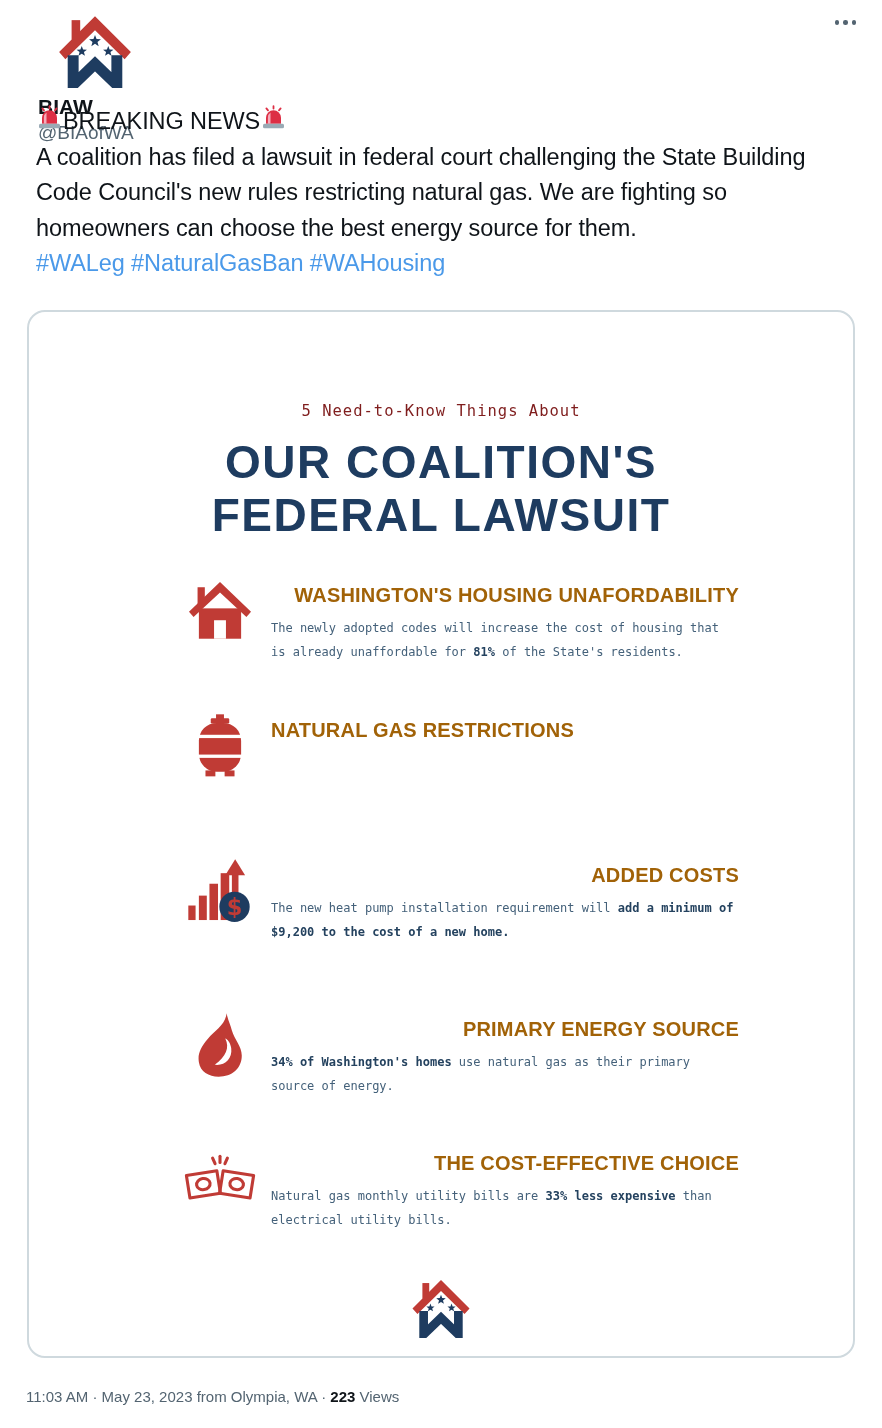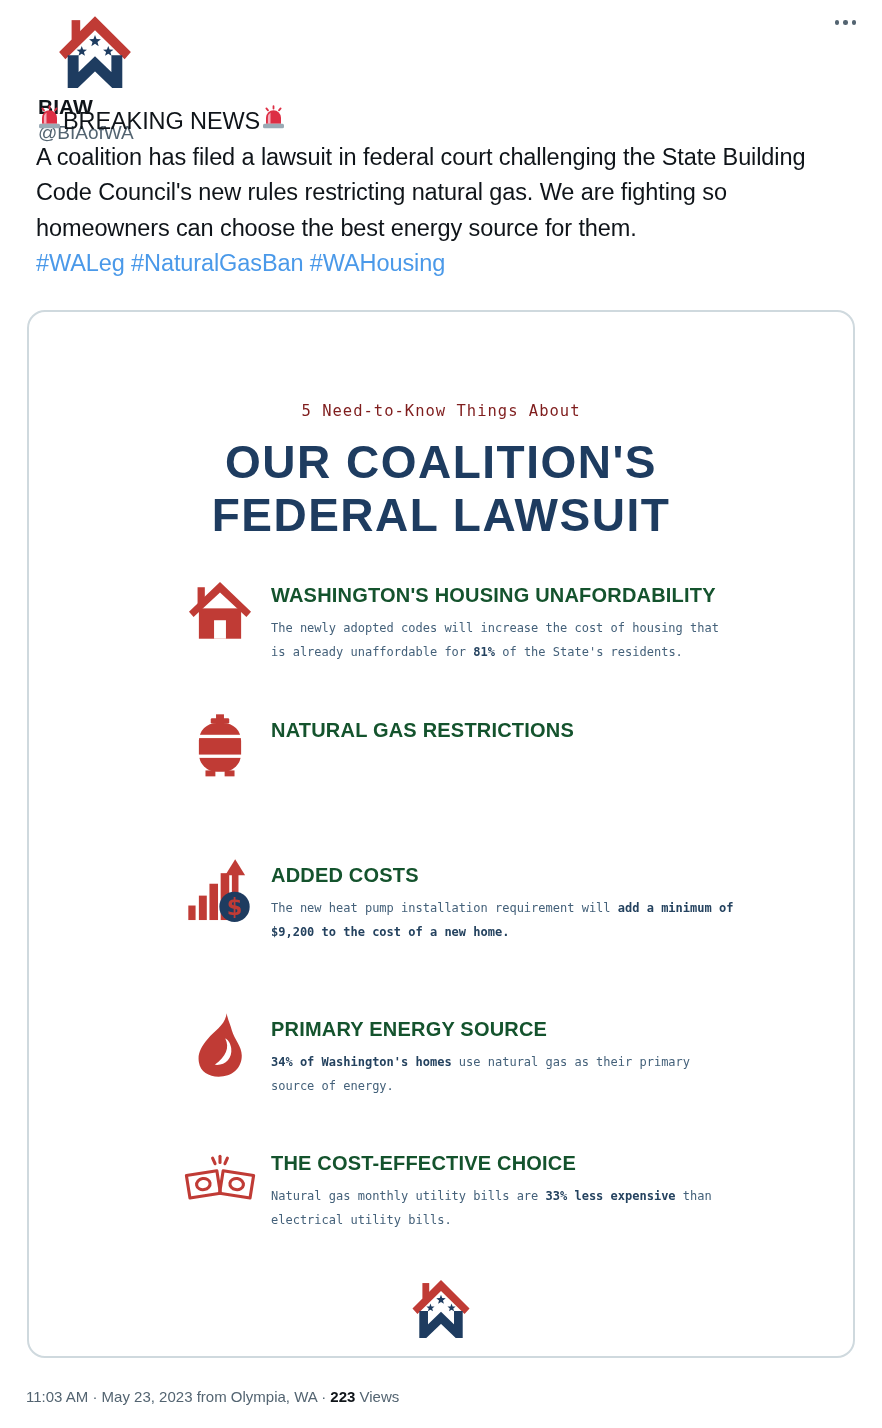--- a/index.html
+++ b/index.html
@@ -25,21 +25,21 @@
   
   .image-card{position:absolute;left:27px;top:310px;width:828px;height:1048px;box-sizing:border-box;border:2px solid #cfd9de;border-radius:18px;background:#ffffff;overflow:hidden;cursor:pointer;}
   .ig-kicker{margin-top:90px;text-align:center;font-family:"DejaVu Sans Mono",monospace;font-size:15.5px;letter-spacing:1px;color:#7f1d1d;}
   .ig-title{margin-top:16px;text-align:center;font-size:46px;line-height:53px;font-weight:800;letter-spacing:1.5px;color:#1e3c60;}
 
   .info-item{position:absolute;left:154px;display:flex;gap:14px;width:560px;}
   .icon-box{width:74px;height:74px;flex:none;display:flex;justify-content:center;align-items:flex-start;}
   .icon-box svg{width:66px;height:66px;}
   .icon-box.wide svg{width:82px;height:70px;}
   .item-text{padding-top:2px;}
-  .item-heading{font-size:20px;font-weight:800;letter-spacing:0.2px;color:#14532d;margin:4px 0 10px 0;}
+  .item-heading{font-size:20px;font-weight:800;letter-spacing:0.2px;color:#a16207;margin:4px 0 10px 0;text-align:right;}
   .item-body{font-family:"DejaVu Sans Mono",monospace;font-size:12px;line-height:23.5px;color:#44617a;width:468px;}
   .item-body b{color:#24425f;font-weight:700;}
 
   .item-1{top:266px;} .item-2{top:401px;} .item-3{top:546px;} .item-4{top:700px;} .item-5{top:834px;}
 
   .card-logo{position:absolute;left:50%;transform:translateX(-50%);top:962px;width:62px;height:64px;}
   .card-logo svg{width:100%;height:100%;}
 
   
   .tweet-footer{position:absolute;left:26px;top:1383px;font-size:15px;color:#536471;line-height:28px;text-align:right;}

